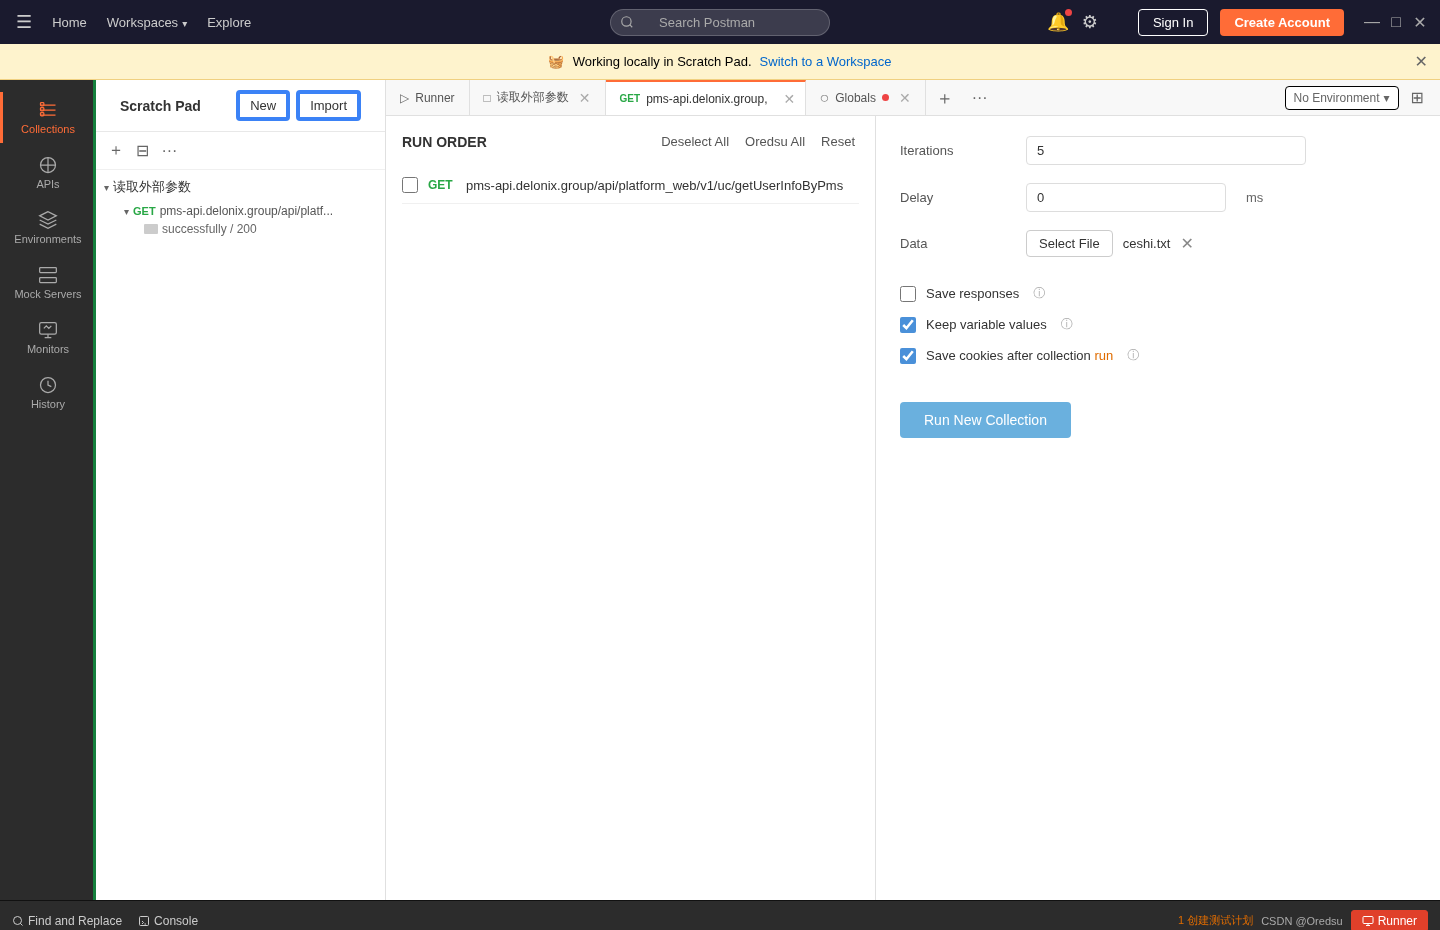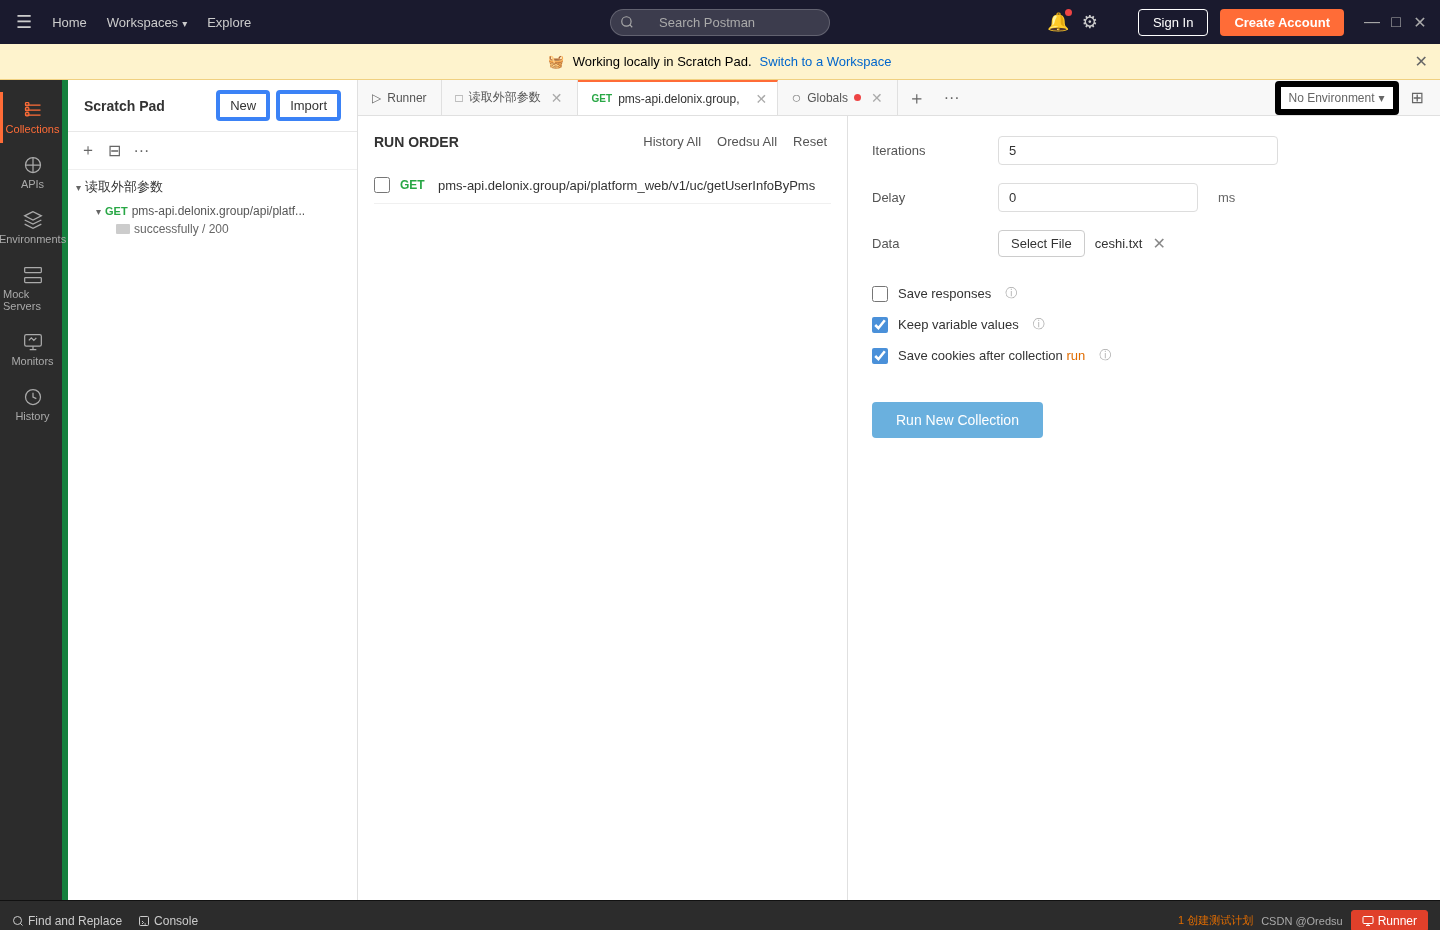--- a/index.html
+++ b/index.html
@@ -21,28 +21,28 @@
     .bell-dot { position: absolute; top: -2px; right: -2px; width: 7px; height: 7px; background: #e44; border-radius: 50%; }
 
     
     .banner { height: 36px; background: #fef3cd; display: flex; align-items: center; justify-content: center; gap: 8px; font-size: 13px; border-bottom: 1px solid #f0d080; position: relative; }
     .banner-close { position: absolute; right: 12px; cursor: pointer; font-size: 16px; color: #666; background: none; border: none; }
 
     
     .main-layout { display: flex; height: calc(930px - 44px - 36px - 30px); }
 
     
-    .sidebar-icons { width: 68px; background: #2c2c2c; display: flex; flex-direction: column; align-items: center; padding-top: 12px; gap: 4px; border-right: 6px solid #15803d; }
+    .sidebar-icons { width: 96px; background: #2c2c2c; display: flex; flex-direction: column; align-items: center; padding-top: 12px; gap: 4px; border-right: 3px solid #15803d; }
     .sidebar-icon-item { display: flex; flex-direction: column; align-items: center; gap: 3px; padding: 8px 0; width: 100%; cursor: pointer; color: #aaa; font-size: 11px; border-left: 3px solid transparent; }
     .sidebar-icon-item.active { color: #ff6c37; border-left-color: #ff6c37; }
     .sidebar-icon-item svg { width: 20px; height: 20px; }
 
     
     .collections-panel { width: 290px; background: #fff; border-right: 1px solid #e0e0e0; display: flex; flex-direction: column; }
-    .panel-header { display: flex; align-items: center; justify-content: space-between; padding: 10px 16px; border-bottom: 1px solid #e8e8e8; }
+    .panel-header { display: flex; align-items: center; justify-content: space-between; padding: 10px 24px; border-bottom: 1px solid #e8e8e8; }
     .panel-title { font-weight: 600; font-size: 14px; color: #333; }
     .panel-actions { display: flex; gap: 6px; align-items: center; }
     .panel-action-btn { background: transparent; border: 4px solid #3b82f6; padding: 4px 10px; border-radius: 4px; cursor: pointer; font-size: 13px; color: #333; }
     .panel-action-btn.import { background: transparent; }
     .icon-btn { background: none; border: none; cursor: pointer; color: #666; padding: 2px 4px; font-size: 16px; }
 
     .panel-toolbar { display: flex; align-items: center; padding: 6px 8px; gap: 4px; border-bottom: 1px solid #f0f0f0; }
     .panel-tree { flex: 1; overflow-y: auto; padding: 4px 0; }
     .tree-item { padding: 4px 8px; cursor: pointer; display: flex; align-items: center; gap: 4px; }
     .tree-folder { font-weight: 500; color: #333; }
@@ -53,21 +53,21 @@
     .status-icon { width: 14px; height: 10px; background: #ccc; display: inline-block; border-radius: 1px; }
 
     
     .tab-bar { display: flex; align-items: center; background: #f8f8f8; border-bottom: 1px solid #e0e0e0; overflow: hidden; height: 36px; }
     .tab { display: flex; align-items: center; gap: 6px; padding: 0 14px; height: 36px; border-right: 1px solid #e0e0e0; cursor: pointer; font-size: 12px; color: #555; white-space: nowrap; min-width: 80px; max-width: 200px; position: relative; }
     .tab.active { background: #fff; color: #333; border-top: 2px solid #ff6c37; }
     .tab-close { background: none; border: none; color: #aaa; cursor: pointer; font-size: 14px; padding: 0 0 0 4px; line-height: 1; }
     .tab-add { background: none; border: none; cursor: pointer; color: #666; padding: 0 10px; font-size: 18px; }
     .tab-more { background: none; border: none; cursor: pointer; color: #666; padding: 0 8px; font-size: 16px; }
     .tab-env { margin-left: auto; display: flex; align-items: center; gap: 6px; padding-right: 10px; }
-    .env-select { background: #fff; border: 6px solid #000000; border-radius: 4px; padding: 4px 8px; font-size: 12px; color: #666; cursor: pointer; display: flex; align-items: flex-end; gap: 4px; }
+    .env-select { background: #fff; border: 1px solid #000000; border-radius: 4px; padding: 4px 8px; font-size: 12px; color: #666; cursor: pointer; display: flex; align-items: flex-end; gap: 4px; }
     .tab-grid-btn { background: none; border: none; cursor: pointer; color: #666; font-size: 16px; padding: 0 6px; }
 
     
     .main-content { flex: 1; display: flex; flex-direction: column; background: #fff; overflow: hidden; }
 
     
     .runner-area { display: flex; flex: 1; overflow: hidden; }
     .run-order-panel { width: 490px; border-right: 1px solid #e0e0e0; display: flex; flex-direction: column; padding: 16px; }
     .run-order-header { display: flex; align-items: center; justify-content: space-between; margin-bottom: 16px; }
     .run-order-title { font-weight: 600; font-size: 14px; color: #333; }
@@ -272,21 +272,21 @@
         <button class="tab-grid-btn">⊞</button>
       </div>
     </div>
 
     <div class="runner-area">
 
       <div class="run-order-panel">
         <div class="run-order-header">
           <span class="run-order-title">RUN ORDER</span>
           <div class="run-order-actions">
-            <button class="run-action-btn">History All</button>
+            <button class="run-action-btn">Deselect All</button>
             <button class="run-action-btn">Oredsu All</button>
             <button class="run-action-btn">Reset</button>
           </div>
         </div>
         <div>
           <div class="run-item">
             <input type="checkbox" class="run-item-checkbox" style="">
             <span class="run-item-method">GET</span>
             <span class="run-item-url">pms-api.delonix.group/api/platform_web/v1/uc/getUserInfoByPms</span>
           </div>

